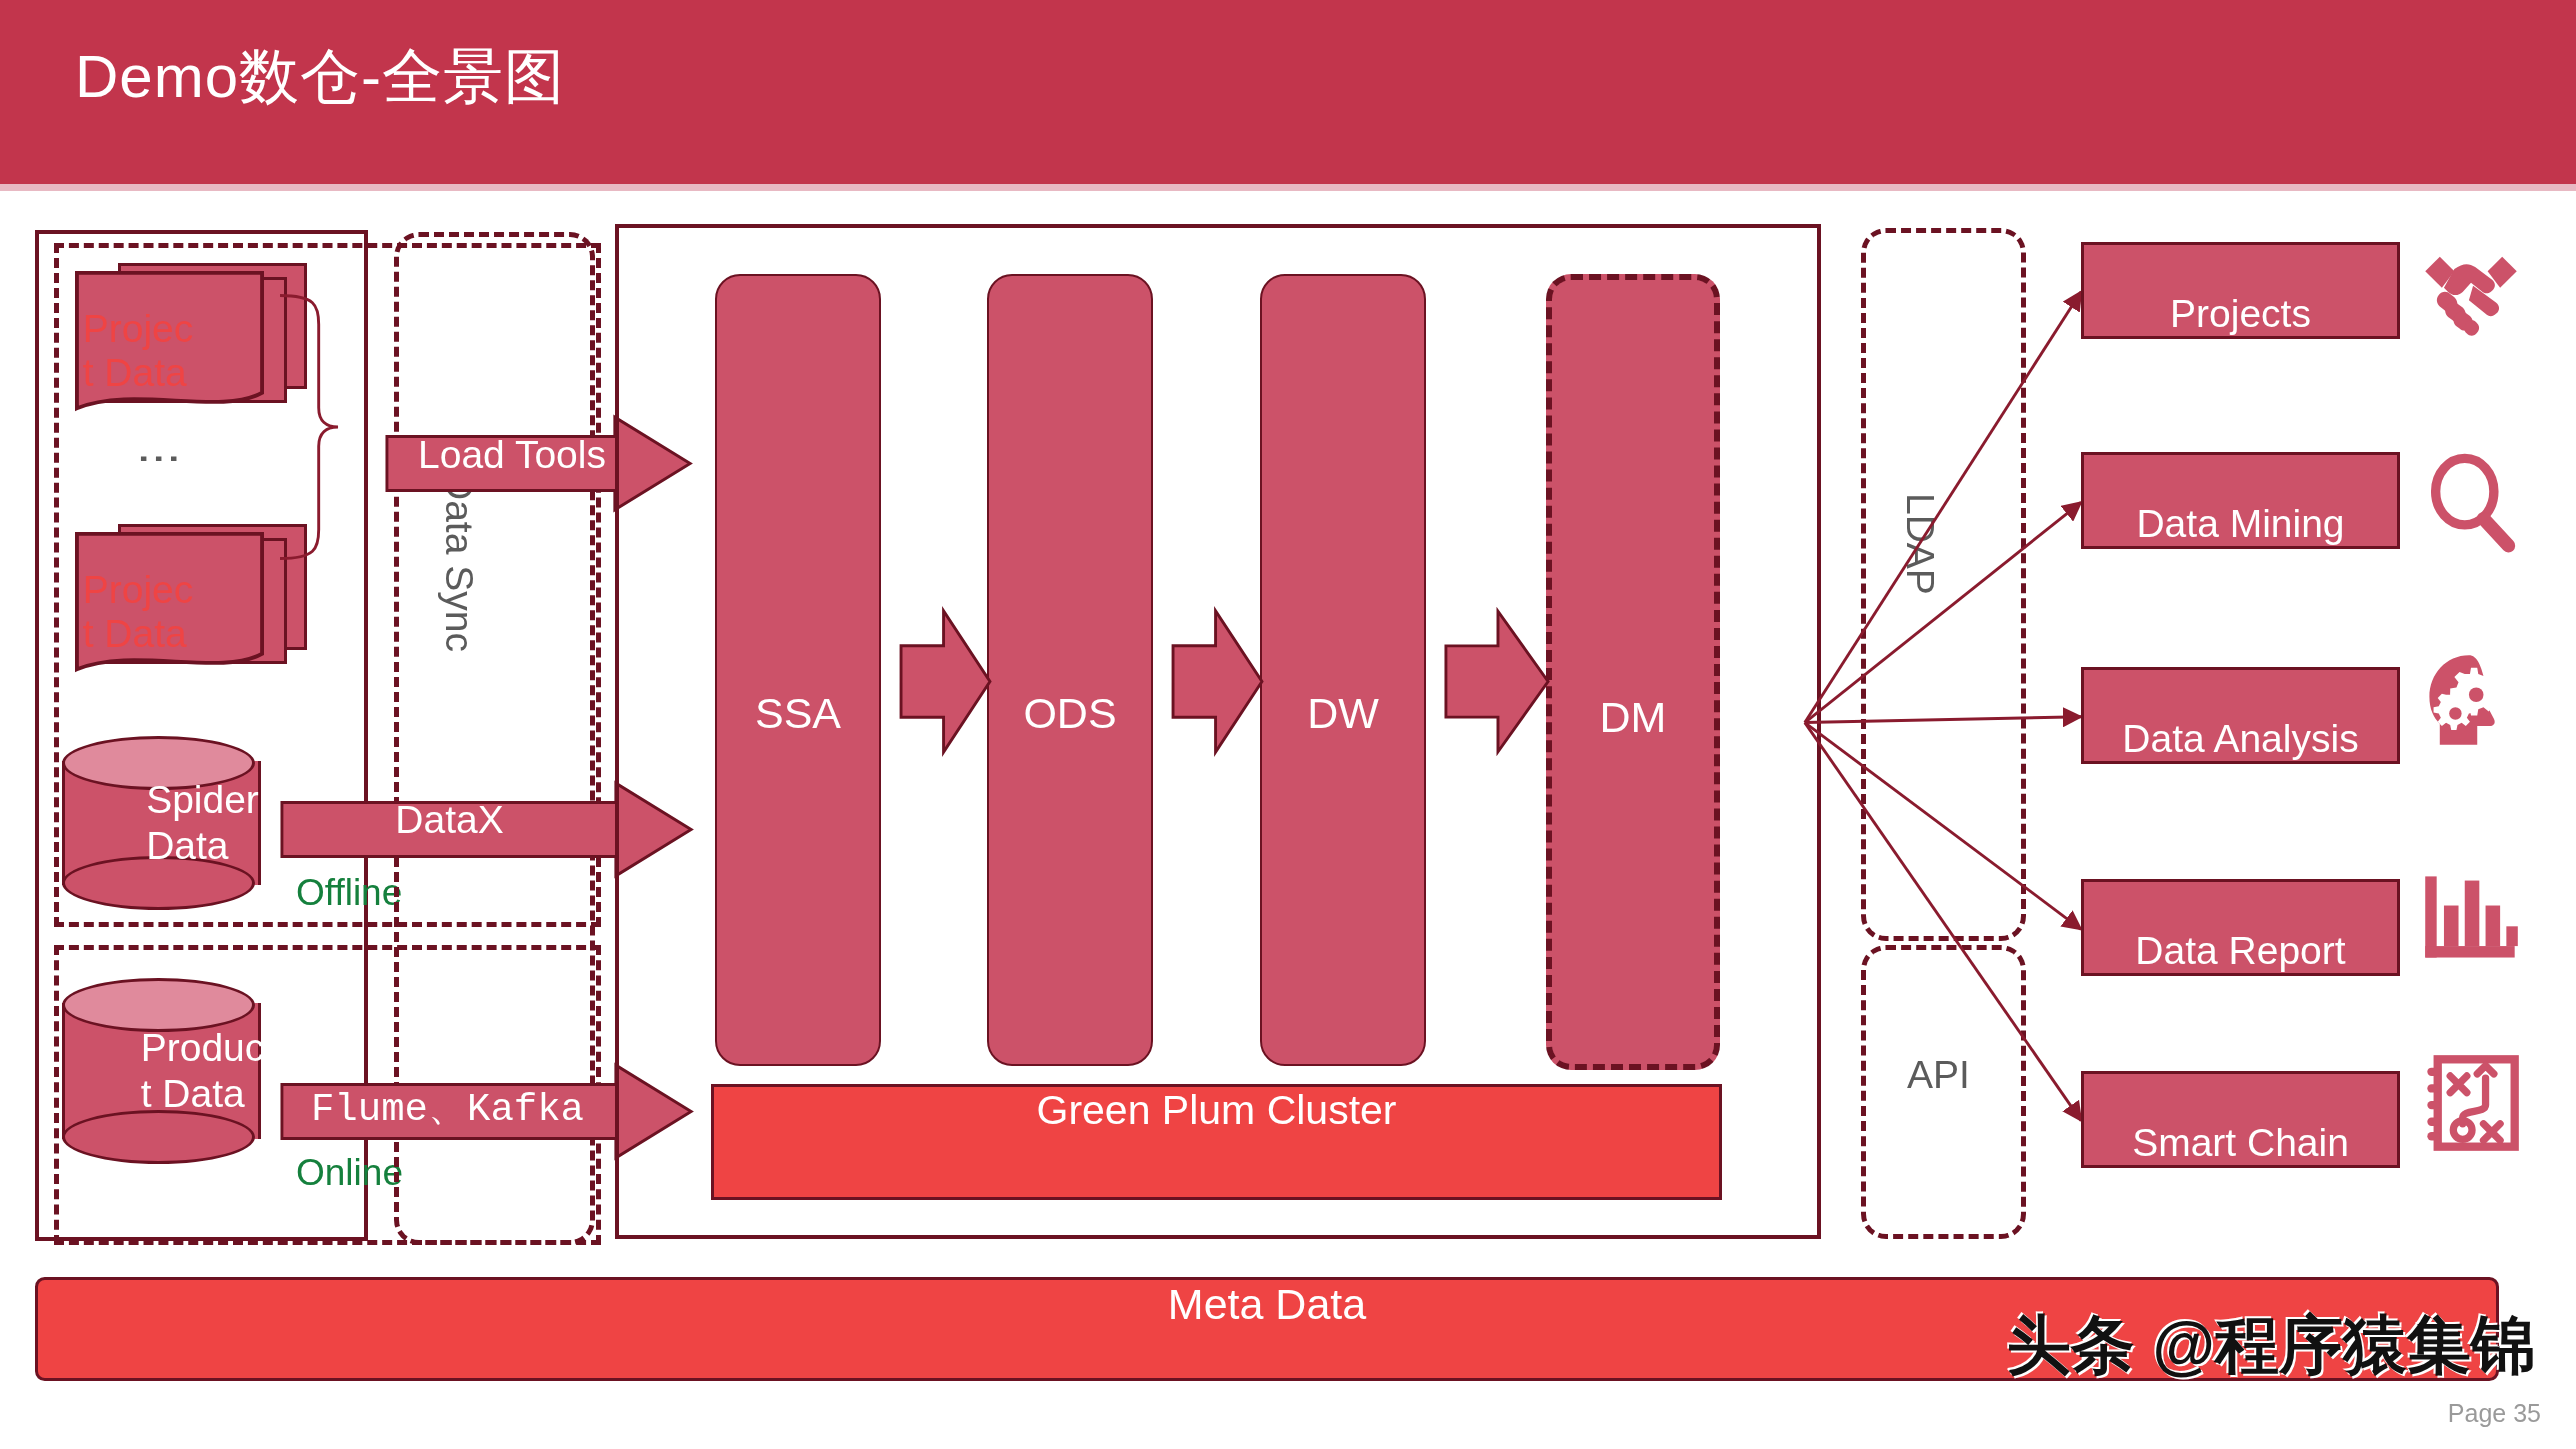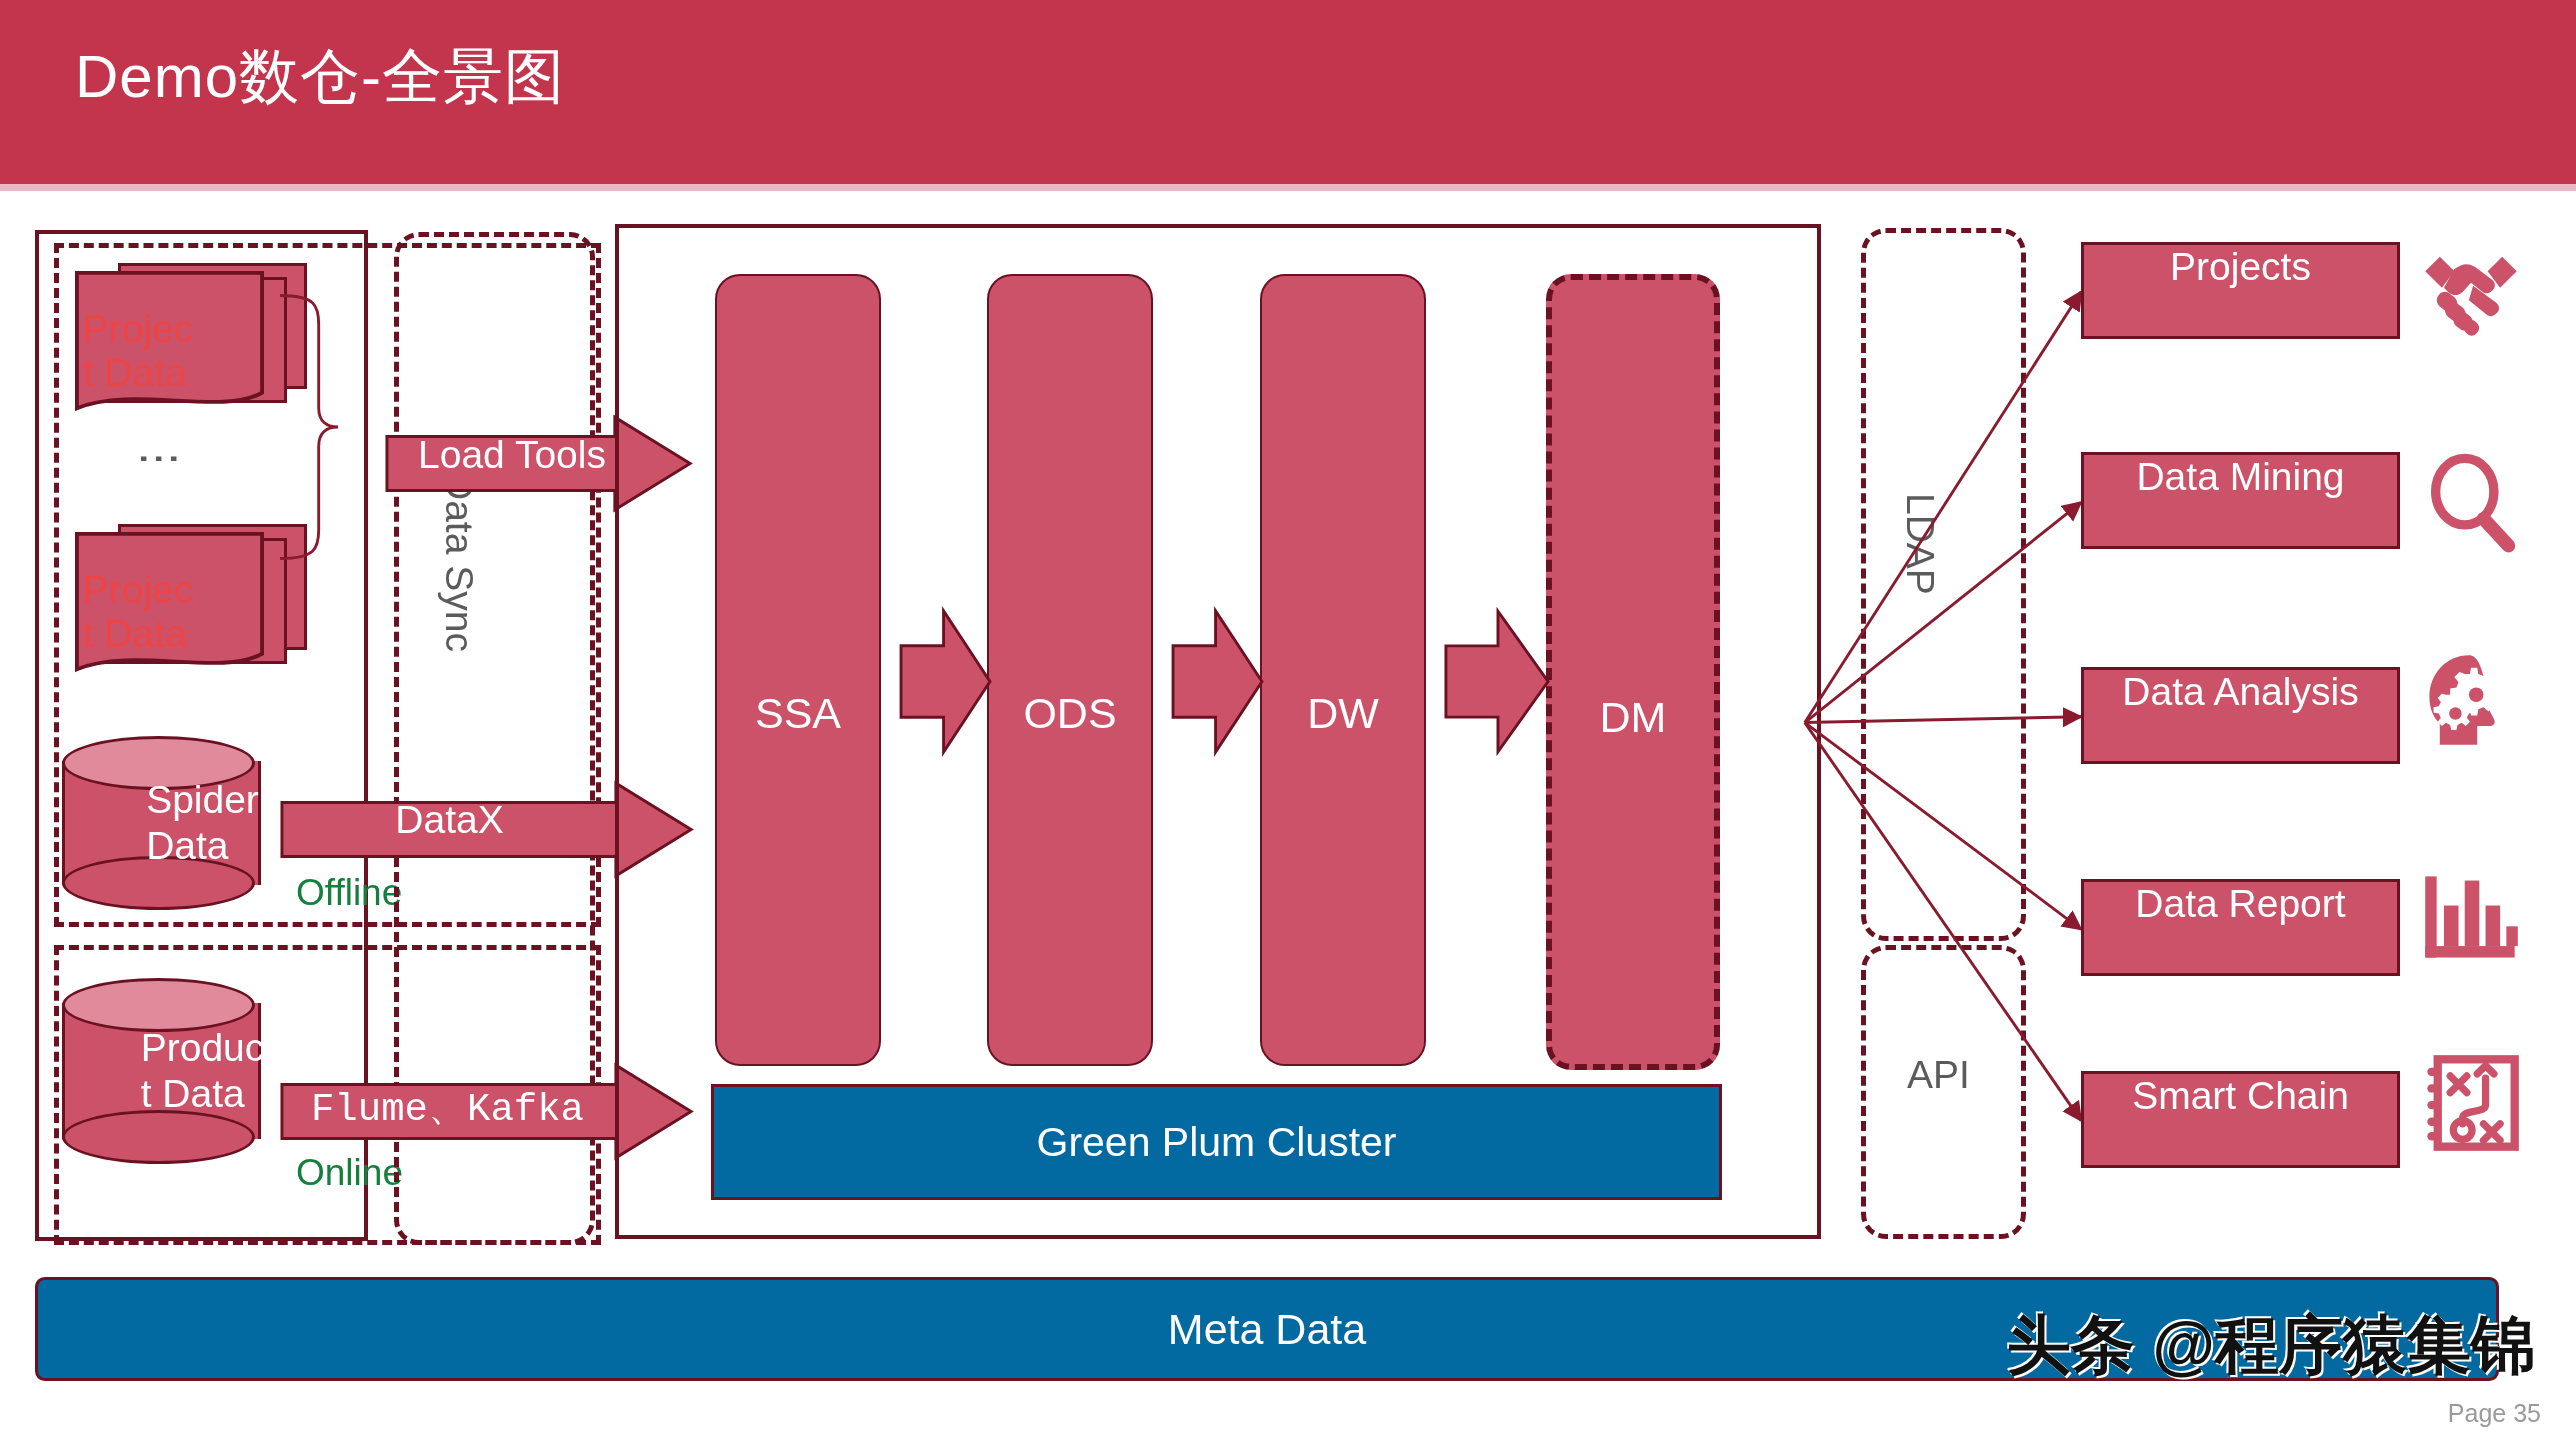--- a/index.html
+++ b/index.html
@@ -39,26 +39,26 @@
             align-items:center;justify-content:center;color:#fff;font-size:39px;line-height:1.18;z-index:3;padding-left:44px;}
 
   
   .docstack{position:absolute;}
   .docstack .sheet{position:absolute;background:#CC5269;border:3.9px solid #6B1222;box-sizing:border-box;}
   .docstack .front{position:absolute;left:0;bottom:0;width:189px;height:145px;}
   .docstack .lbl{position:absolute;left:7.7px;top:44px;width:174px;color:#ef4444;font-size:39px;
                  line-height:1.12;z-index:6;}
 
   
-  .redbar{position:absolute;background:#0369a1;border:3.9px solid #6B1222;box-sizing:border-box;
-          color:#fff;display:flex;align-items:center;justify-content:center;}
+  .redbar{position:absolute;background:#ef4444;border:3.9px solid #6B1222;box-sizing:border-box;
+          color:#fff;display:flex;align-items:flex-start;justify-content:center;}
 
   
   .outbox{position:absolute;width:319px;height:97px;background:#CC5269;border:3.9px solid #6B1222;
-          box-sizing:border-box;color:#fff;font-size:39px;display:flex;align-items:flex-start;
+          box-sizing:border-box;color:#fff;font-size:39px;display:flex;align-items:flex-end;
           justify-content:center;}
   .outicon{position:absolute;width:104px;height:104px;}
 
   .ellipsis{position:absolute;color:#5B5B5B;font-size:44px;line-height:.42;letter-spacing:0;
             writing-mode:vertical-rl;}
 
   
   #watermark{position:absolute;right:41px;bottom:60px;font-size:64px;color:#111;font-weight:bold;
              white-space:nowrap;text-shadow:1.9px 1.9px 0 #fff,-1.9px -1.9px 0 #fff;}
   #pagenum{position:absolute;right:35px;bottom:21px;color:#9a9a9a;font-size:25px;}

